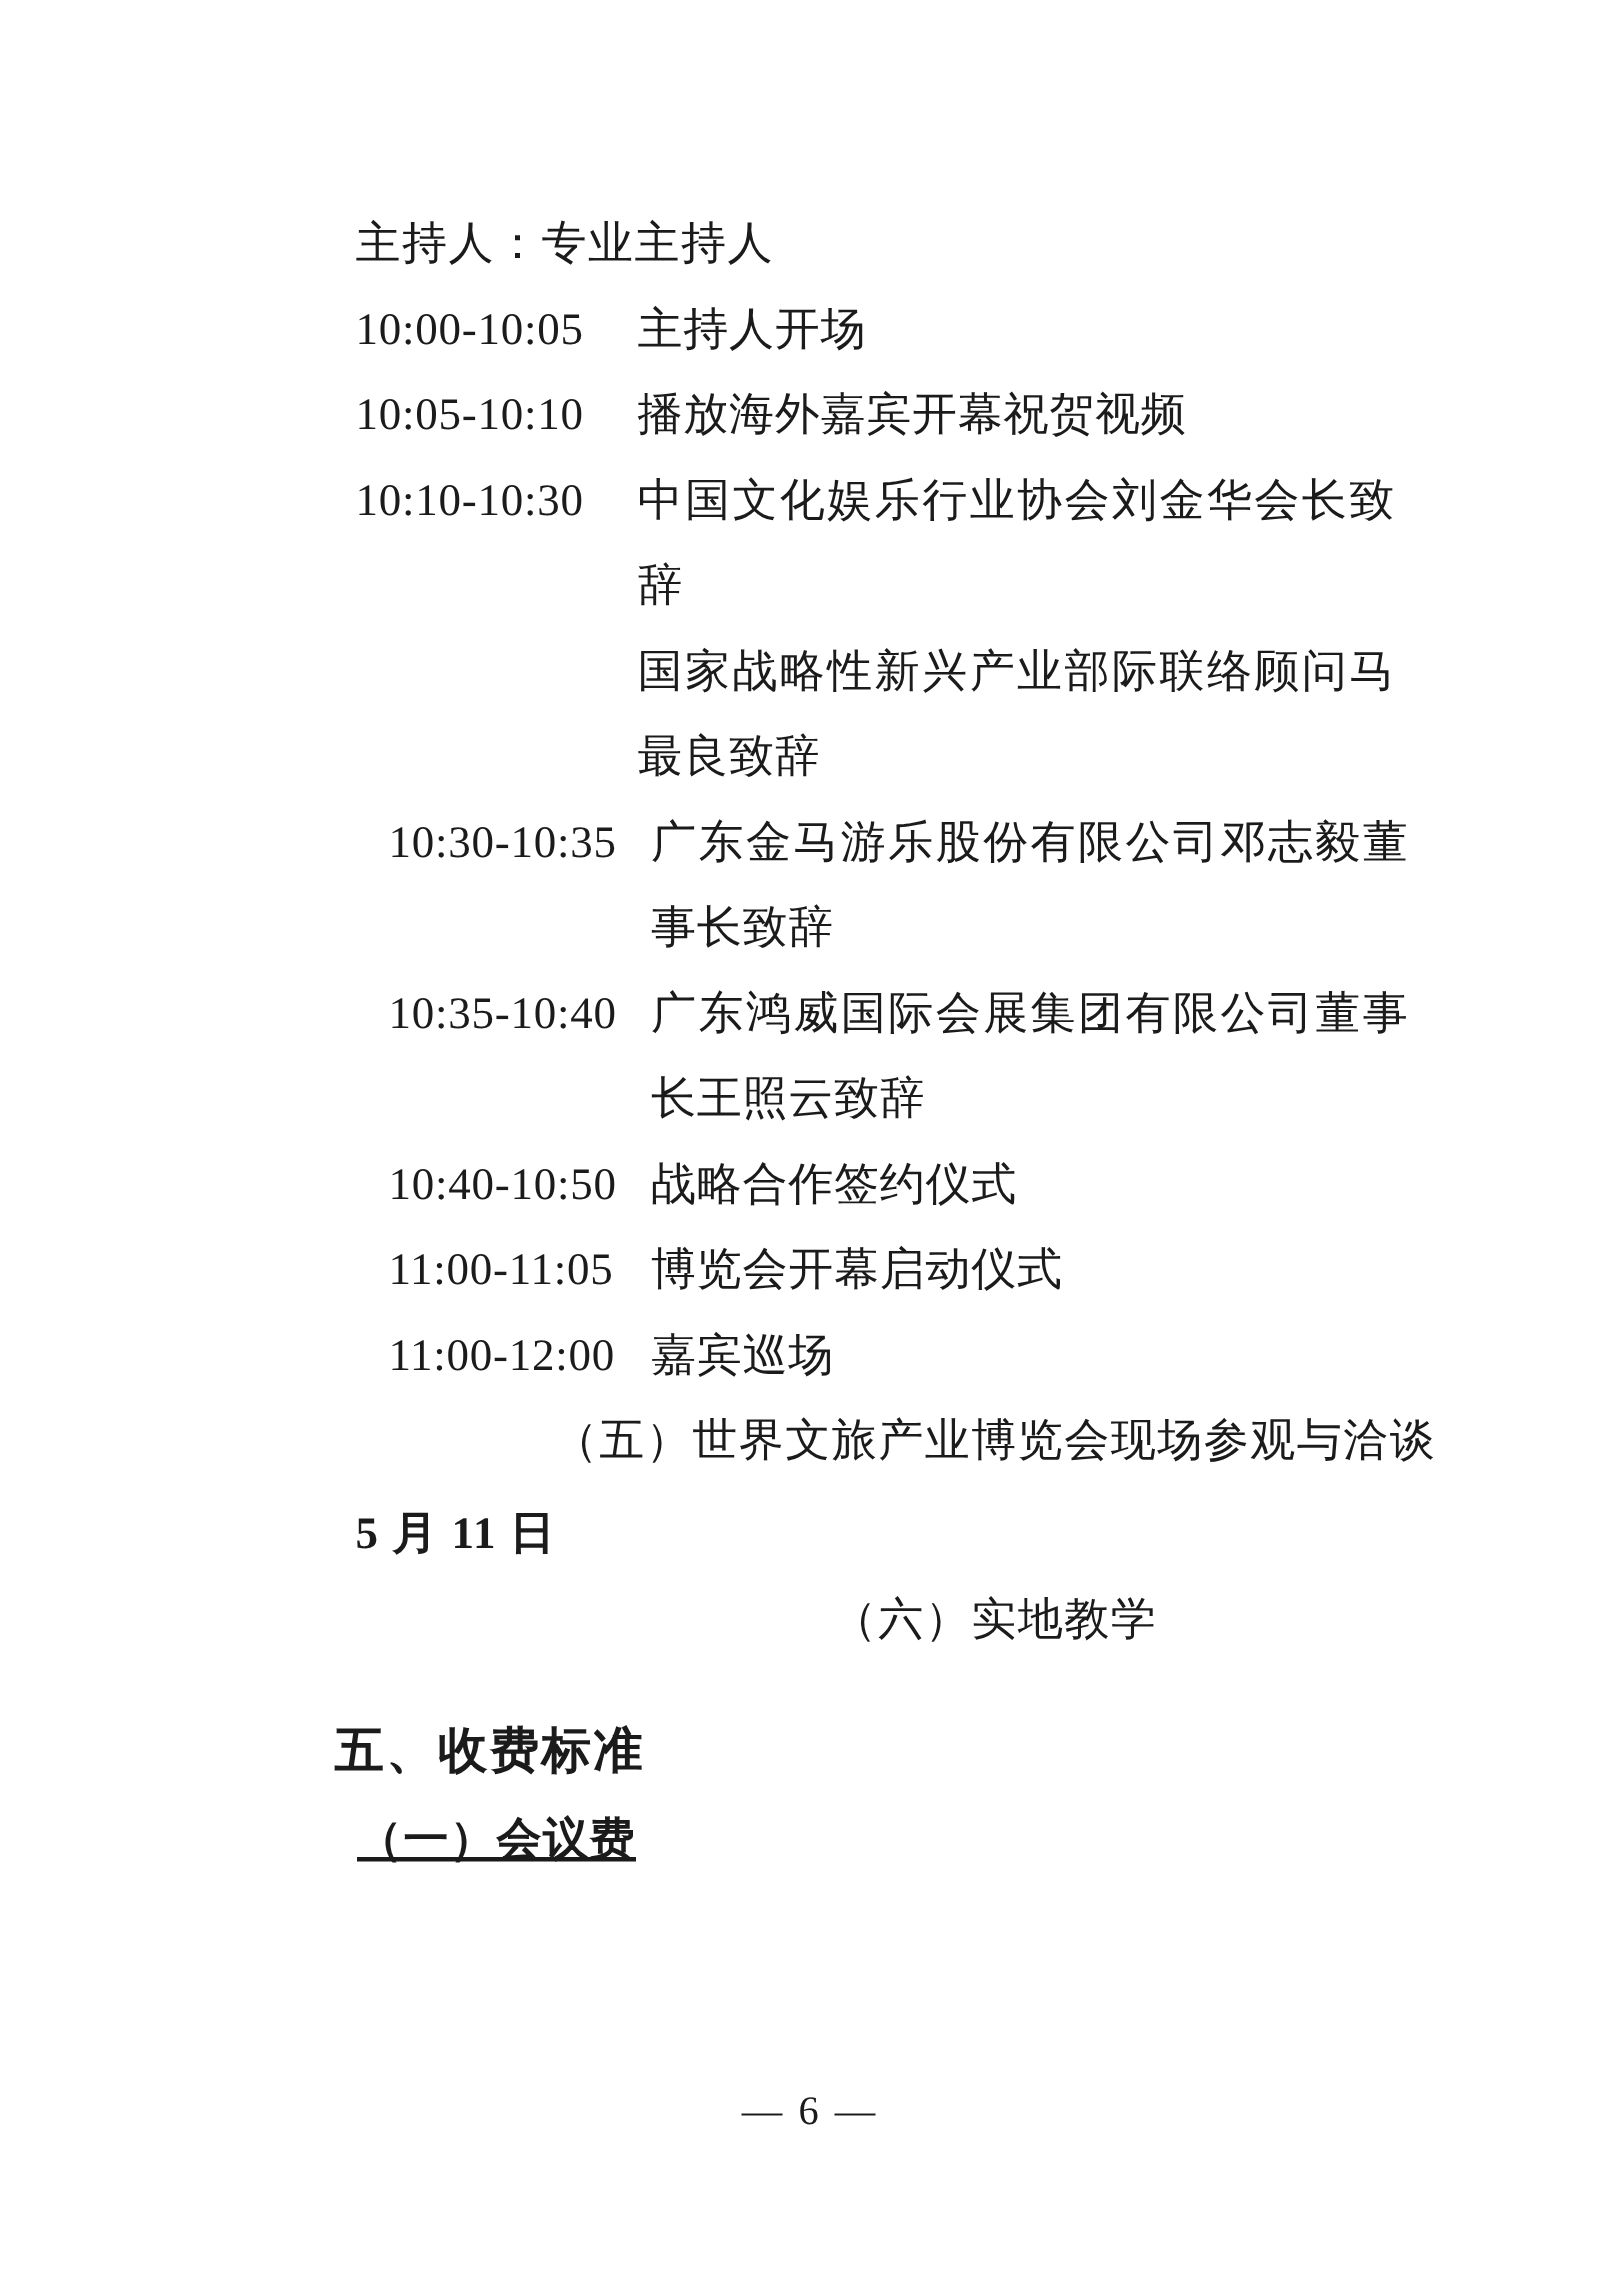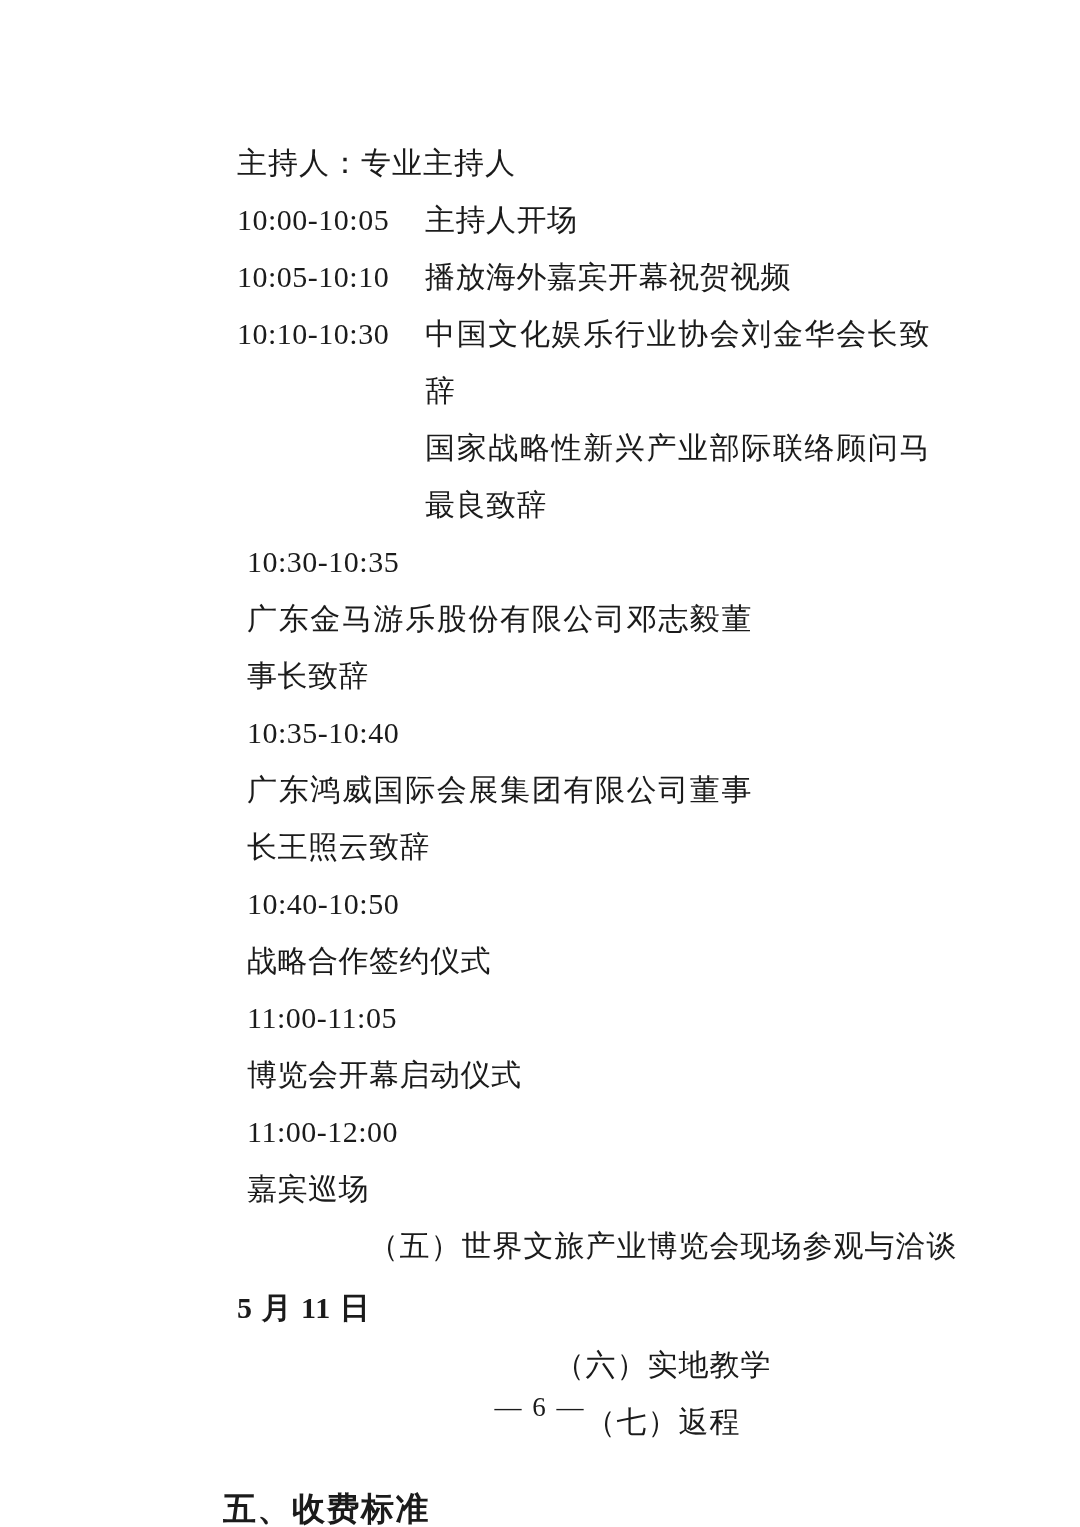--- a/index.html
+++ b/index.html
@@ -36,22 +36,21 @@
   .row {
     display: flex;
     align-items: flex-start;
   }
   .row .time {
     width: 188px;
     flex-shrink: 0;
     letter-spacing: 0.5px;
   }
   .row.indent {
-    margin-left: 10px;
-    flex-direction: column;
+    margin-left: 22px;
   }
   .row.indent .time {
     width: 175px;
   }
   .row .desc {
     width: 505px;
     text-align: justify;
     text-justify: inter-character;
     letter-spacing: 0.5px;
   }
@@ -153,21 +152,20 @@
           </div>
         </div>
       </div>
 
     <div class="line section">（五）世界文旅产业博览会现场参观与洽谈</div>
 
     <div class="line date-heading">5 月 11 日</div>
 
     <div class="line section">（六）实地教学</div>
 
-    <div class="line section">（七）返程</div>
 
     <div class="line fees-heading">五、收费标准</div>
 
     <div class="line fees-item">（一）会议费</div>
 
   </div>
 
   <div class="footer">— 6 —</div>
 </div>
 

